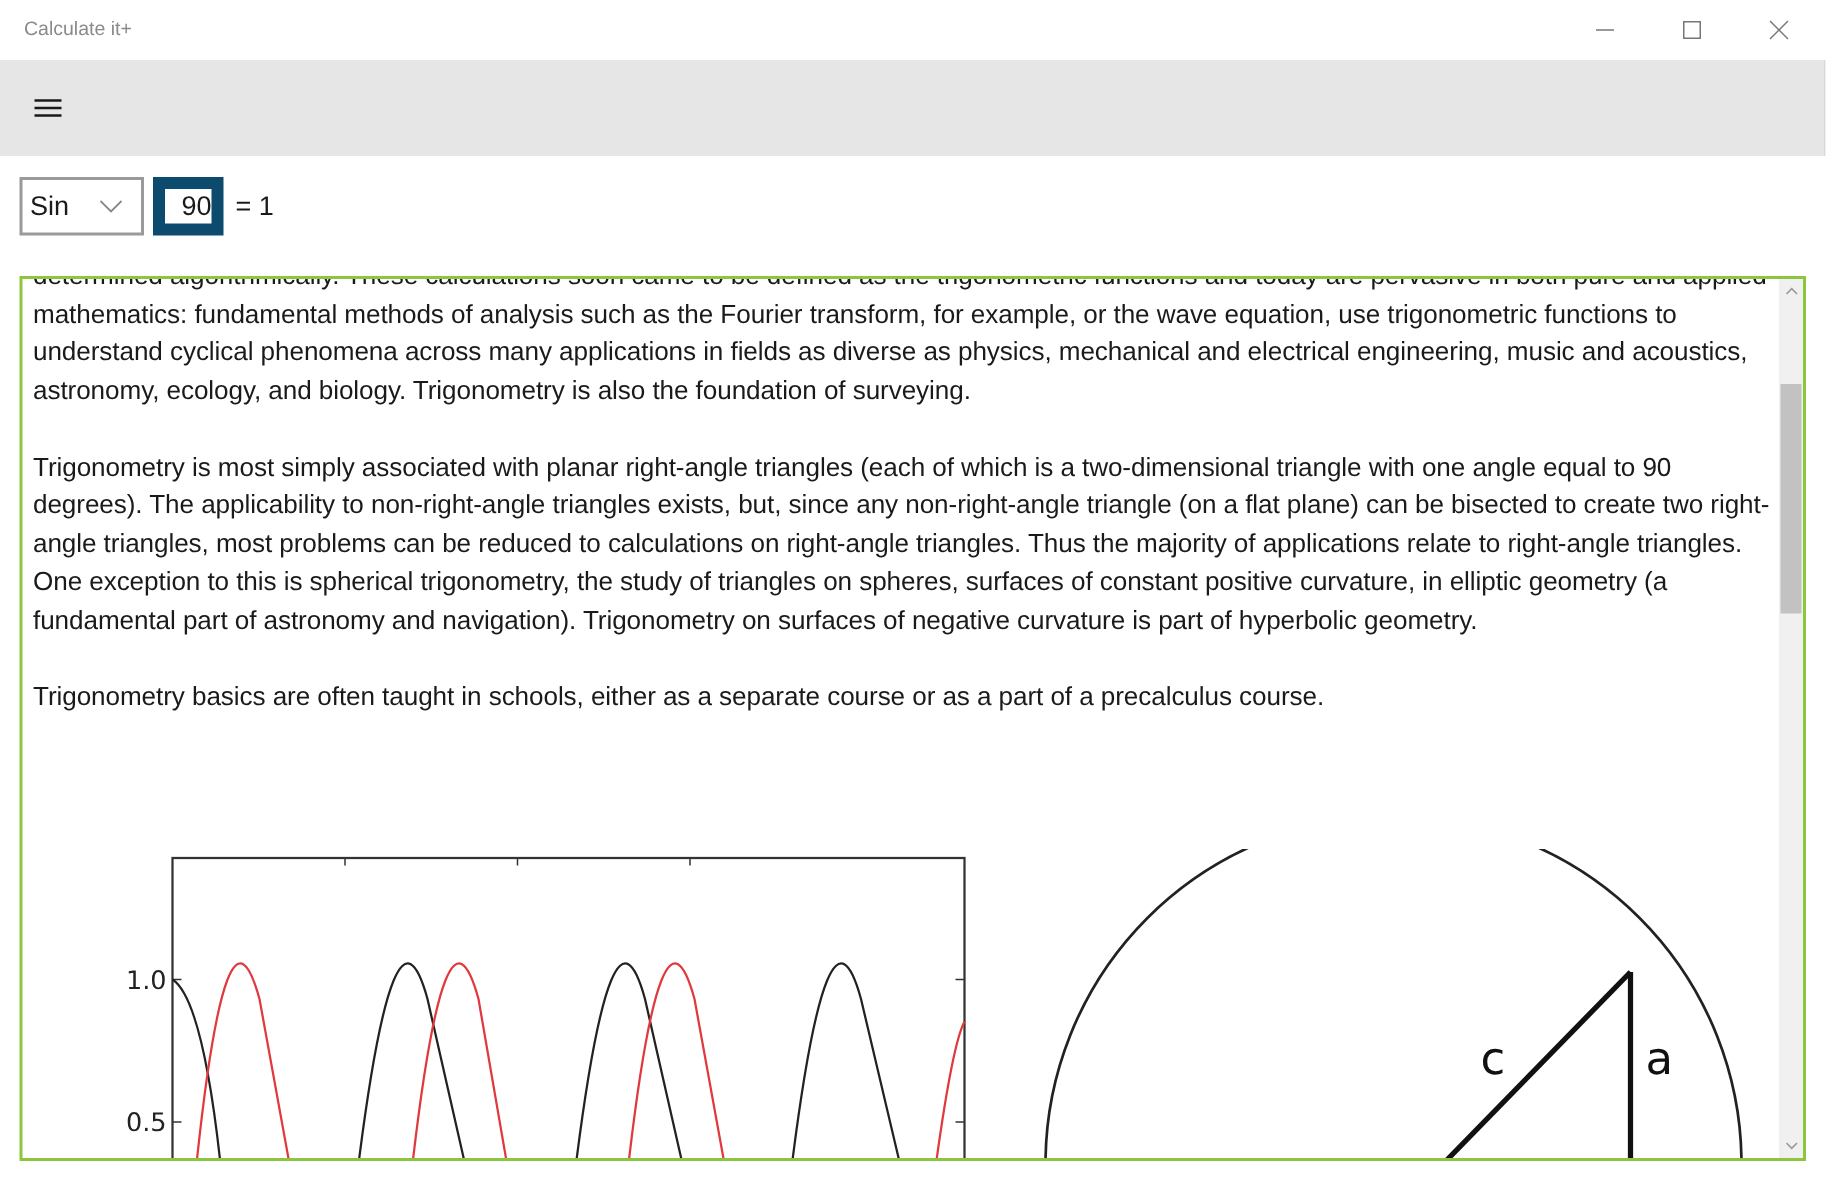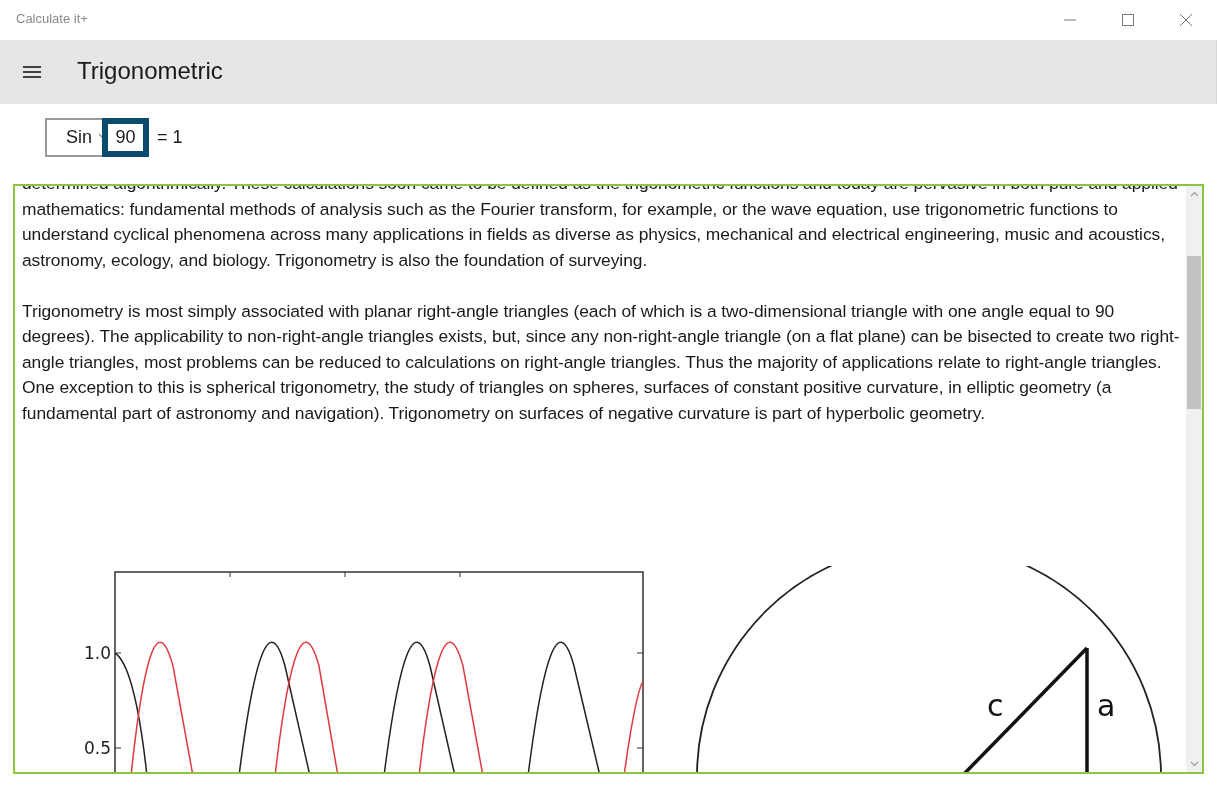--- a/index.html
+++ b/index.html
@@ -14,24 +14,24 @@
   .win-min { left: 1041px; }
   .win-max { left: 1099px; }
   .win-close { left: 1157px; }
 
   
   .header { position: absolute; left: 0; top: 40px; width: 1217px; height: 64px; background: #e6e6e6; border-right: 1px solid #d8d8d8; }
   .hamburger { position: absolute; left: 14px; top: 16px; width: 36px; height: 32px; display: flex; align-items: center; justify-content: center; cursor: pointer; }
   .page-title { position: absolute; left: 77px; top: 17px; font-size: 24px; color: #1a1a1a; }
 
   
-  .func-select { position: absolute; left: 13px; top: 118px; width: 83px; height: 39px; border: 2px solid #9a9a9a; background: #fff; display: flex; align-items: center; padding-left: 19px; cursor: pointer; margin-left: 32px; }
+  .func-select { position: absolute; left: 13px; top: 118px; width: 83px; height: 39px; border: 2px solid #9a9a9a; background: #fff; display: flex; align-items: center; padding-left: 5px; cursor: pointer; }
   .func-select .val { font-size: 18px; color: #1a1a1a; }
   .func-select .chev { position: absolute; right: 12px; top: 13px; }
-  .angle-input { position: absolute; left: 102px; top: 118px; width: 47px; height: 39px; border: 6px solid #0c4a6e; background: #fff; font-size: 18px; text-align: center; color: #1a1a1a; font-family: "Liberation Sans", sans-serif; outline: none; }
+  .angle-input { position: absolute; left: 102px; top: 118px; width: 47px; height: 39px; border: 8px solid #0c4a6e; background: #fff; font-size: 18px; text-align: right; color: #1a1a1a; font-family: "Liberation Sans", sans-serif; outline: none; }
   .result { position: absolute; left: 157px; top: 127px; font-size: 18px; color: #1a1a1a; }
 
   
   .content { position: absolute; left: 13px; top: 184px; width: 1191px; height: 590px; border: 2px solid #8cc63f; overflow: hidden; background: #fff; }
   .article { position: absolute; left: 7px; top: -15px; width: 1160px; font-size: 17.4px; line-height: 25.5px; color: #1a1a1a; letter-spacing: -0.05px; }
   .article p { margin-bottom: 25.5px; }
 
   
   .scrollbar { position: absolute; right: 0; top: 0; width: 16px; height: 586px; background: #f0f0f0; }
   .scroll-up, .scroll-down { position: absolute; left: 0; width: 16px; height: 16px; display: flex; align-items: center; justify-content: center; cursor: pointer; }
@@ -67,36 +67,36 @@
 </div>
 
 <div class="header">
   <div class="hamburger">
     <svg width="20" height="14" viewBox="0 0 20 14">
       <line x1="1" y1="2" x2="19" y2="2" stroke="#1a1a1a" stroke-width="1.6"></line>
       <line x1="1" y1="7" x2="19" y2="7" stroke="#1a1a1a" stroke-width="1.6"></line>
       <line x1="1" y1="12" x2="19" y2="12" stroke="#1a1a1a" stroke-width="1.6"></line>
     </svg>
   </div>
-  <div class="page-title">Trigonometric</div>
 </div>
 
 <div class="func-select">
   <span class="val">Sin</span>
   <svg class="chev" width="16" height="10" viewBox="0 0 16 10">
       <polyline points="1,1 8,8 15,1" fill="none" stroke="#888" stroke-width="1.2"></polyline>
     </svg>
 </div>
 <input class="angle-input" type="text" value="90" style="">
 <div class="result">= 1</div>
 
 <div class="content">
   <div class="article">
     <p>determined algorithmically. These calculations soon came to be defined as the trigonometric functions and today are pervasive in both pure and applied mathematics: fundamental methods of analysis such as the Fourier transform, for example, or the wave equation, use trigonometric functions to understand cyclical phenomena across many applications in fields as diverse as physics, mechanical and electrical engineering, music and acoustics, astronomy, ecology, and biology. Trigonometry is also the foundation of surveying.</p>
     <p>Trigonometry is most simply associated with planar right-angle triangles (each of which is a two-dimensional triangle with one angle equal to 90 degrees). The applicability to non-right-angle triangles exists, but, since any non-right-angle triangle (on a flat plane) can be bisected to create two right-angle triangles, most problems can be reduced to calculations on right-angle triangles. Thus the majority of applications relate to right-angle triangles. One exception to this is spherical trigonometry, the study of triangles on spheres, surfaces of constant positive curvature, in elliptic geometry (a fundamental part of astronomy and navigation). Trigonometry on surfaces of negative curvature is part of hyperbolic geometry.</p>
+    <p>Trigonometry basics are often taught in schools, either as a separate course or as a part of a precalculus course.</p>
   </div>
 
   <svg class="fig-plot" width="600" height="210" viewBox="0 0 600 210">
     <rect x="40" y="6" width="528" height="220" fill="none" stroke="#333" stroke-width="1.5"></rect>
     <line x1="155" y1="6" x2="155" y2="11" stroke="#333" stroke-width="1"></line>
     <line x1="270" y1="6" x2="270" y2="11" stroke="#333" stroke-width="1"></line>
     <line x1="385" y1="6" x2="385" y2="11" stroke="#333" stroke-width="1"></line>
     <line x1="40" y1="87" x2="46" y2="87" stroke="#333" stroke-width="1"></line>
     <line x1="40" y1="182" x2="46" y2="182" stroke="#333" stroke-width="1"></line>
     <line x1="562" y1="87" x2="568" y2="87" stroke="#333" stroke-width="1"></line>

